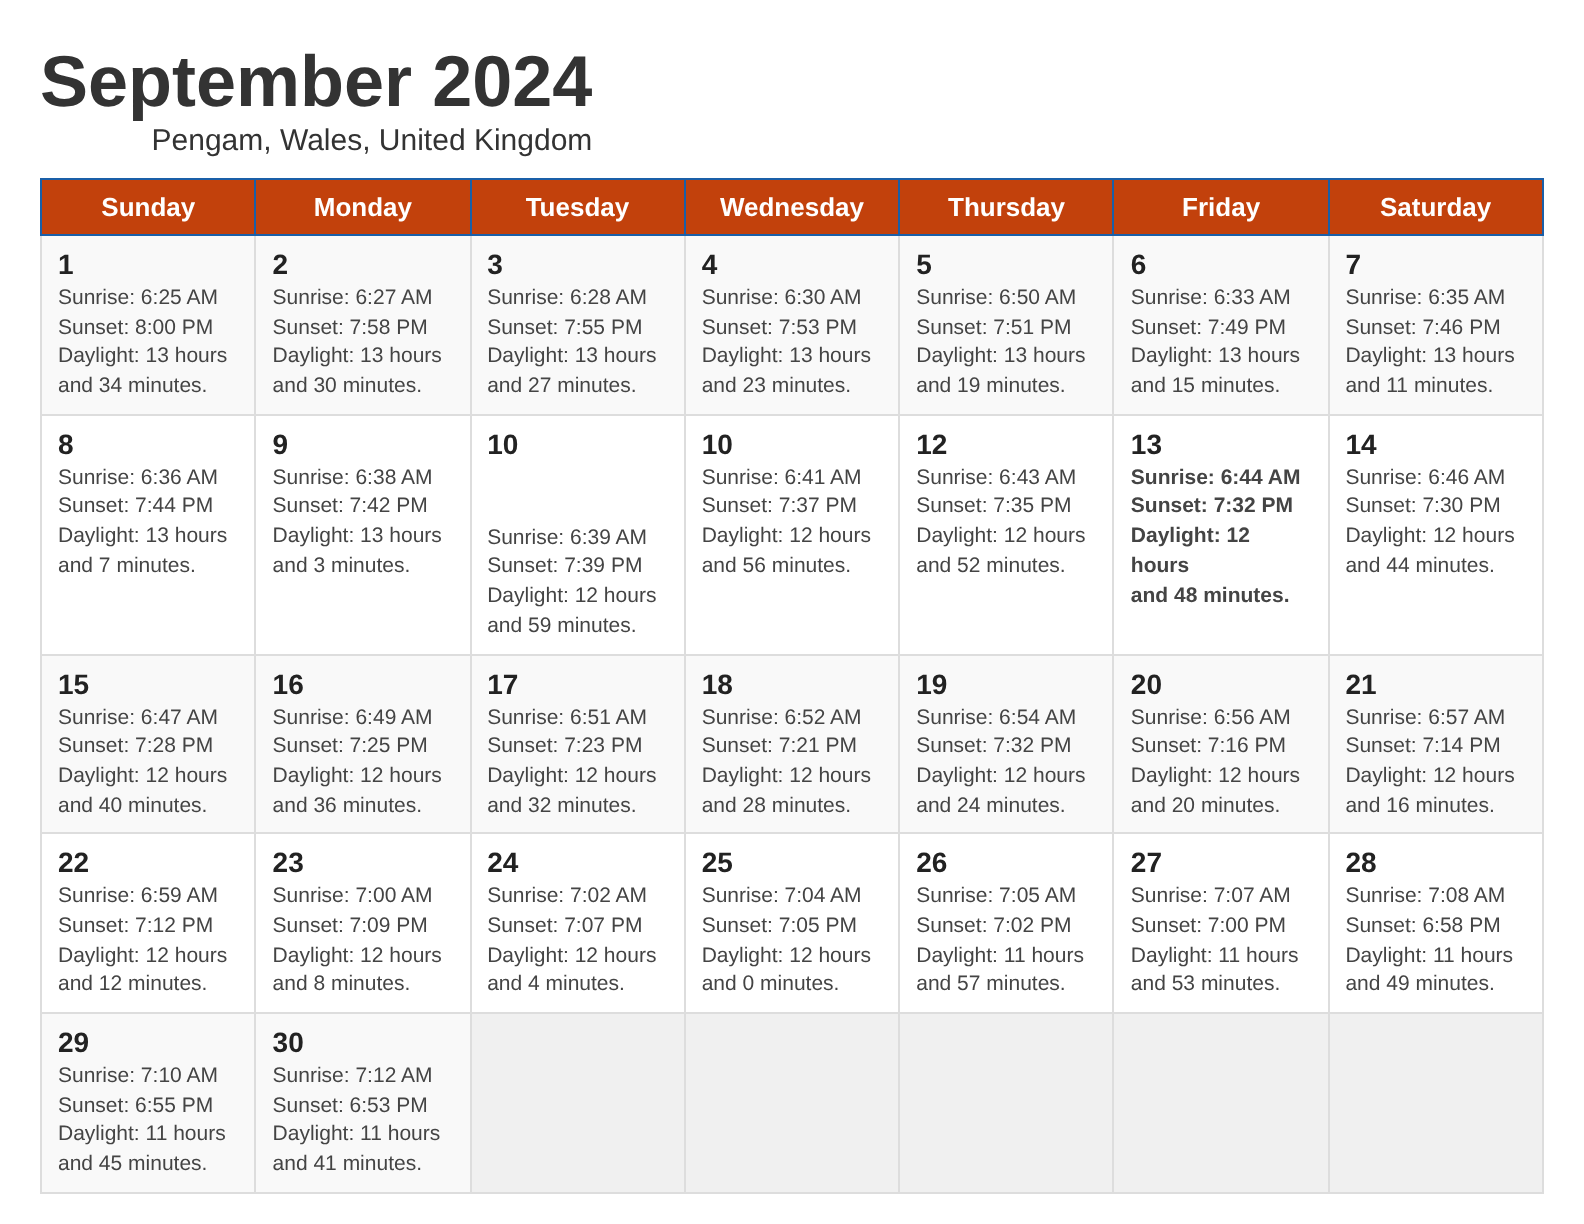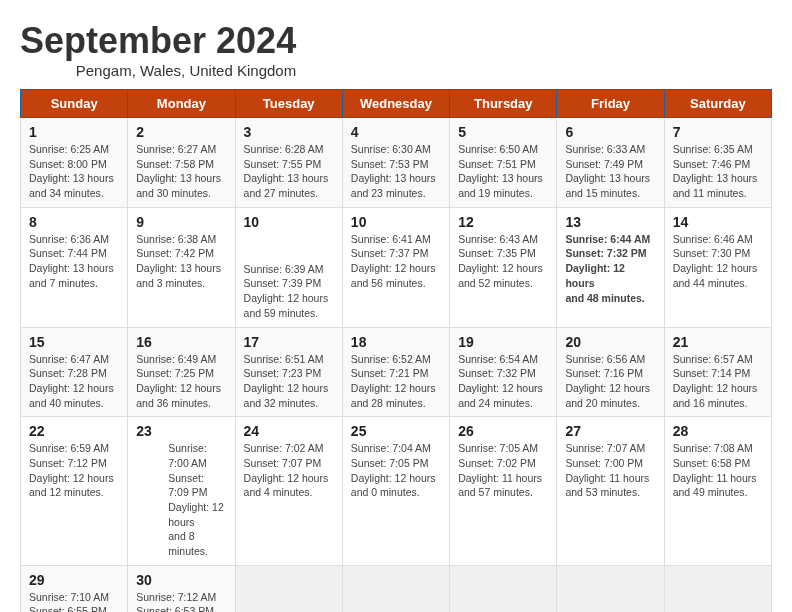--- a/index.html
+++ b/index.html
@@ -269,21 +269,21 @@
       <tr>
         <td>
           <span class="day-num">22</span>
           <div class="day-info" style="white-space: pre-line;">Sunrise: 6:59 AM
 Sunset: 7:12 PM
 Daylight: 12 hours
 and 12 minutes.</div>
         </td>
         <td>
           <span class="day-num">23</span>
-          <div class="day-info" style="white-space: pre-line; margin-left: 32px;">Sunrise: 7:00 AM
+          <div class="day-info" style="white-space: pre-line;">Sunrise: 7:00 AM
 Sunset: 7:09 PM
 Daylight: 12 hours
 and 8 minutes.</div>
         </td>
         <td>
           <span class="day-num">24</span>
           <div class="day-info" style="white-space: pre-line;">Sunrise: 7:02 AM
 Sunset: 7:07 PM
 Daylight: 12 hours
 and 4 minutes.</div>

